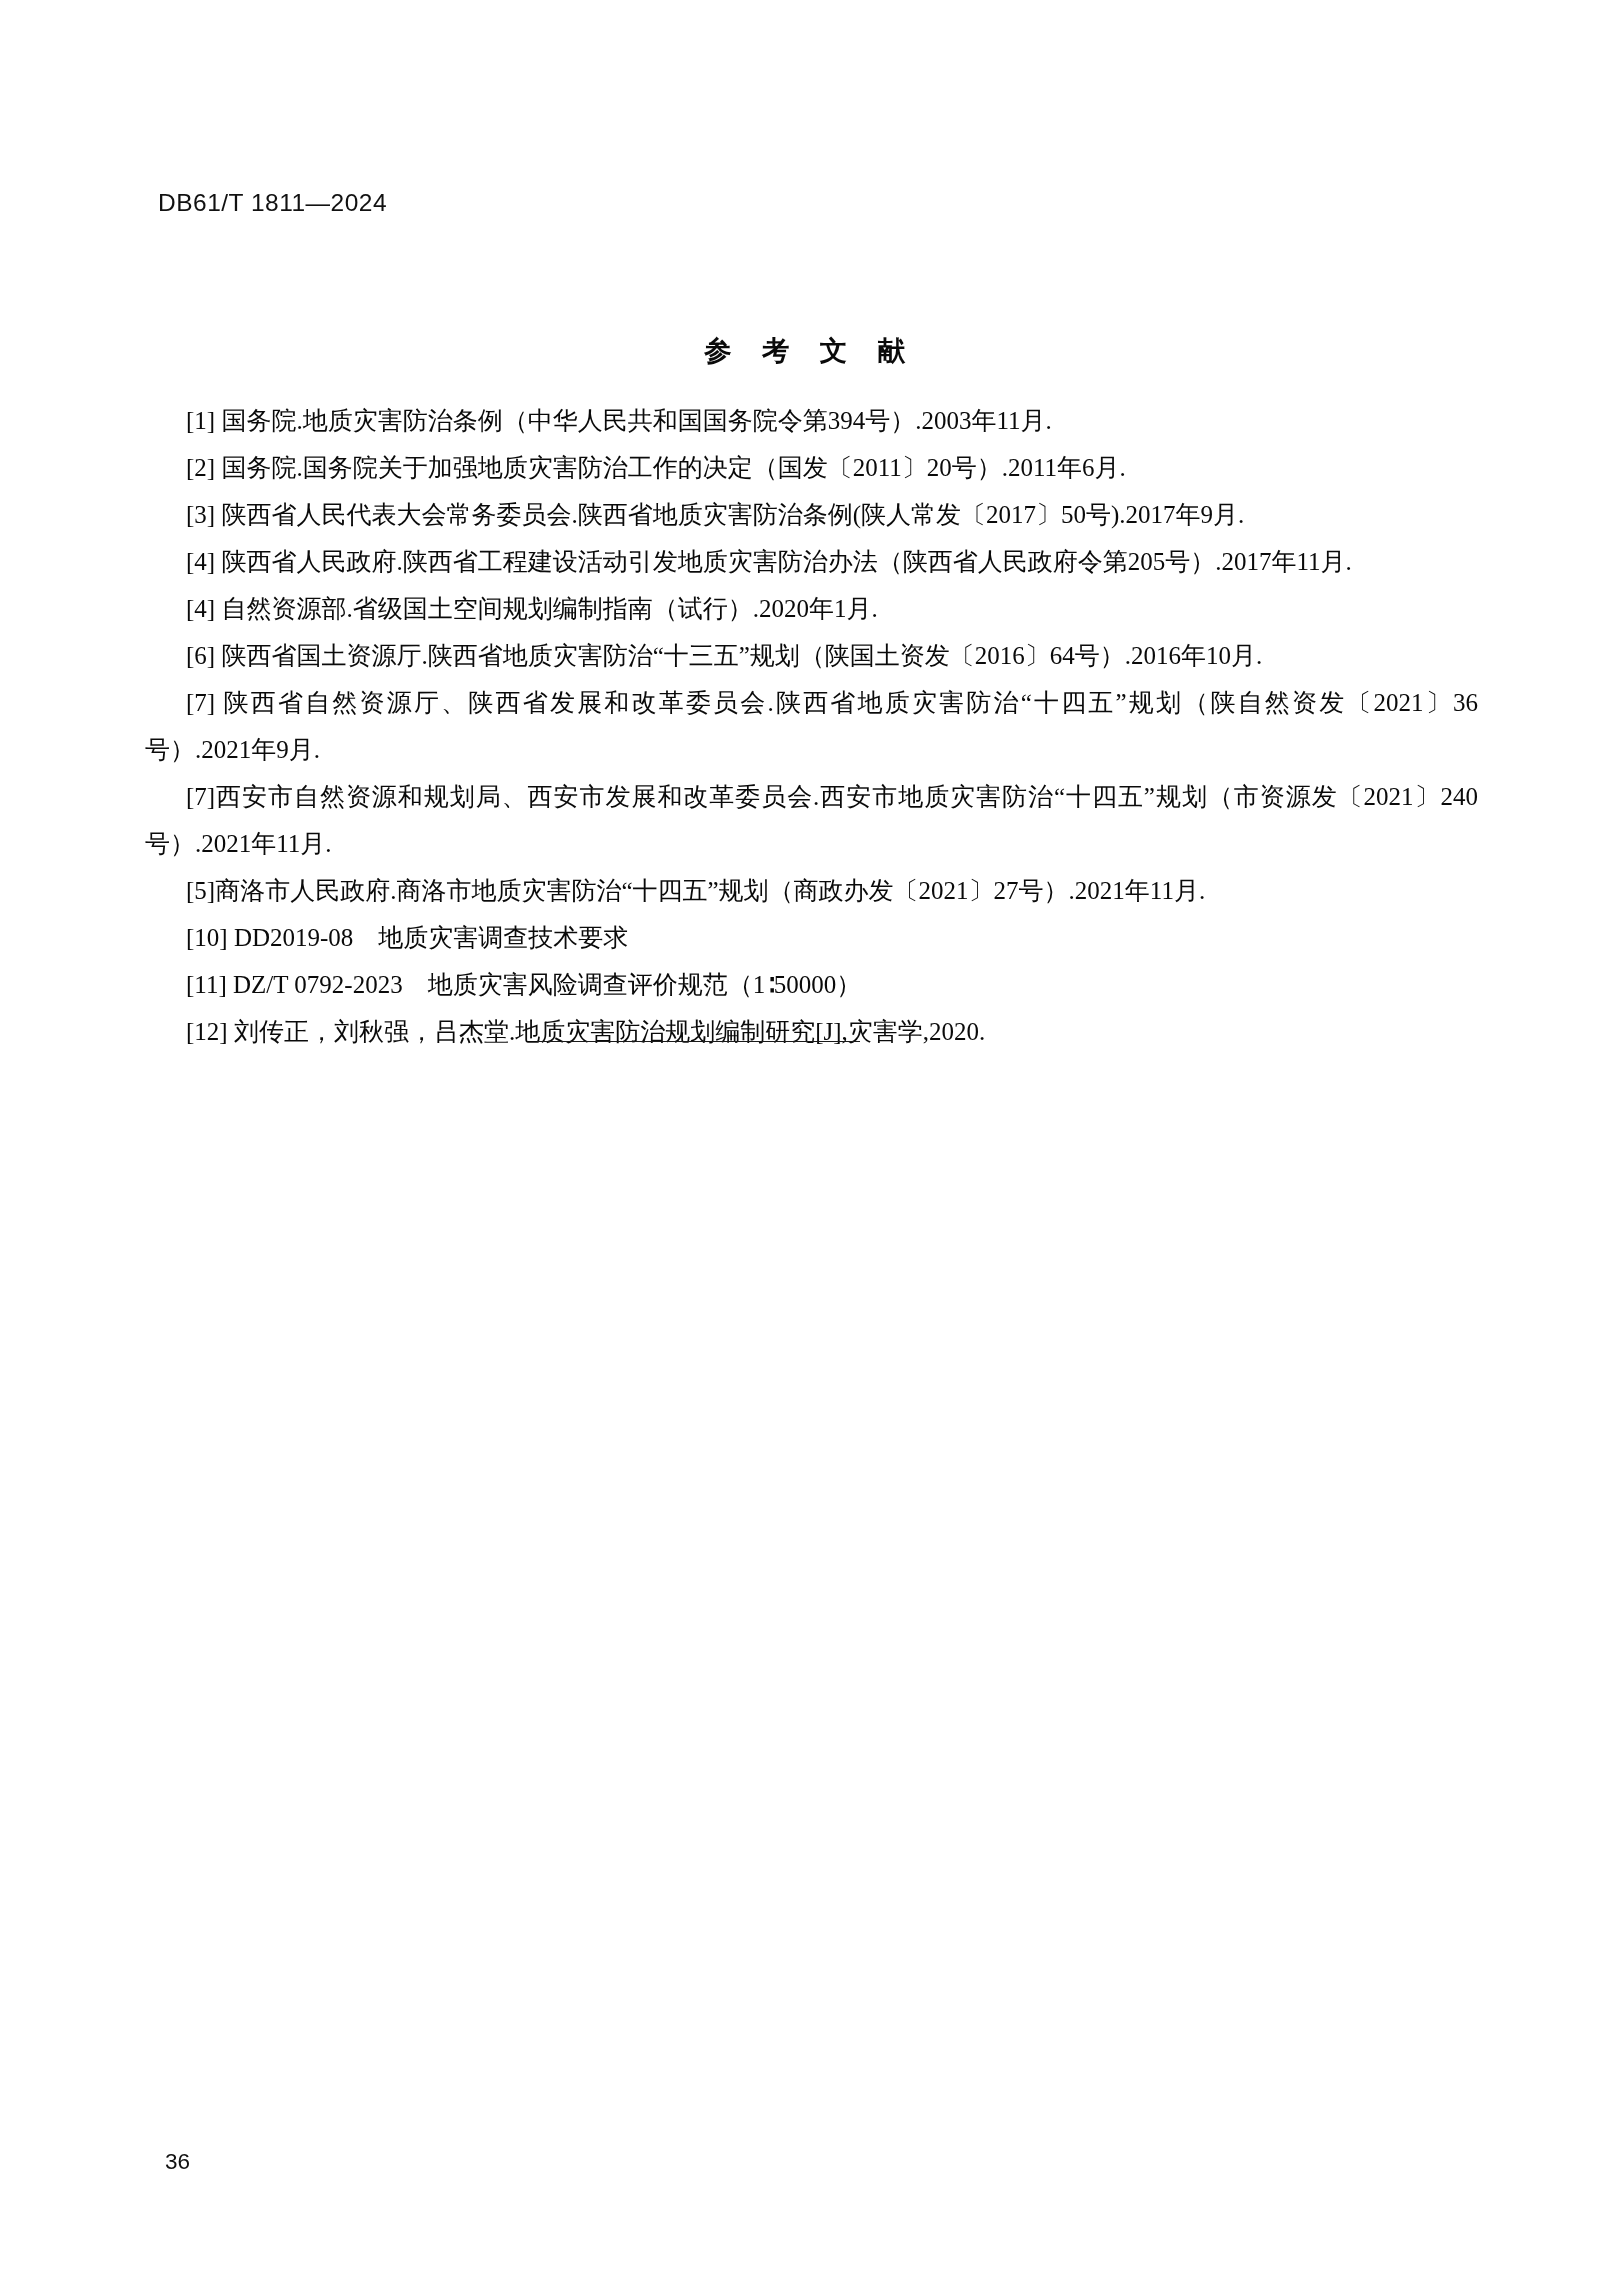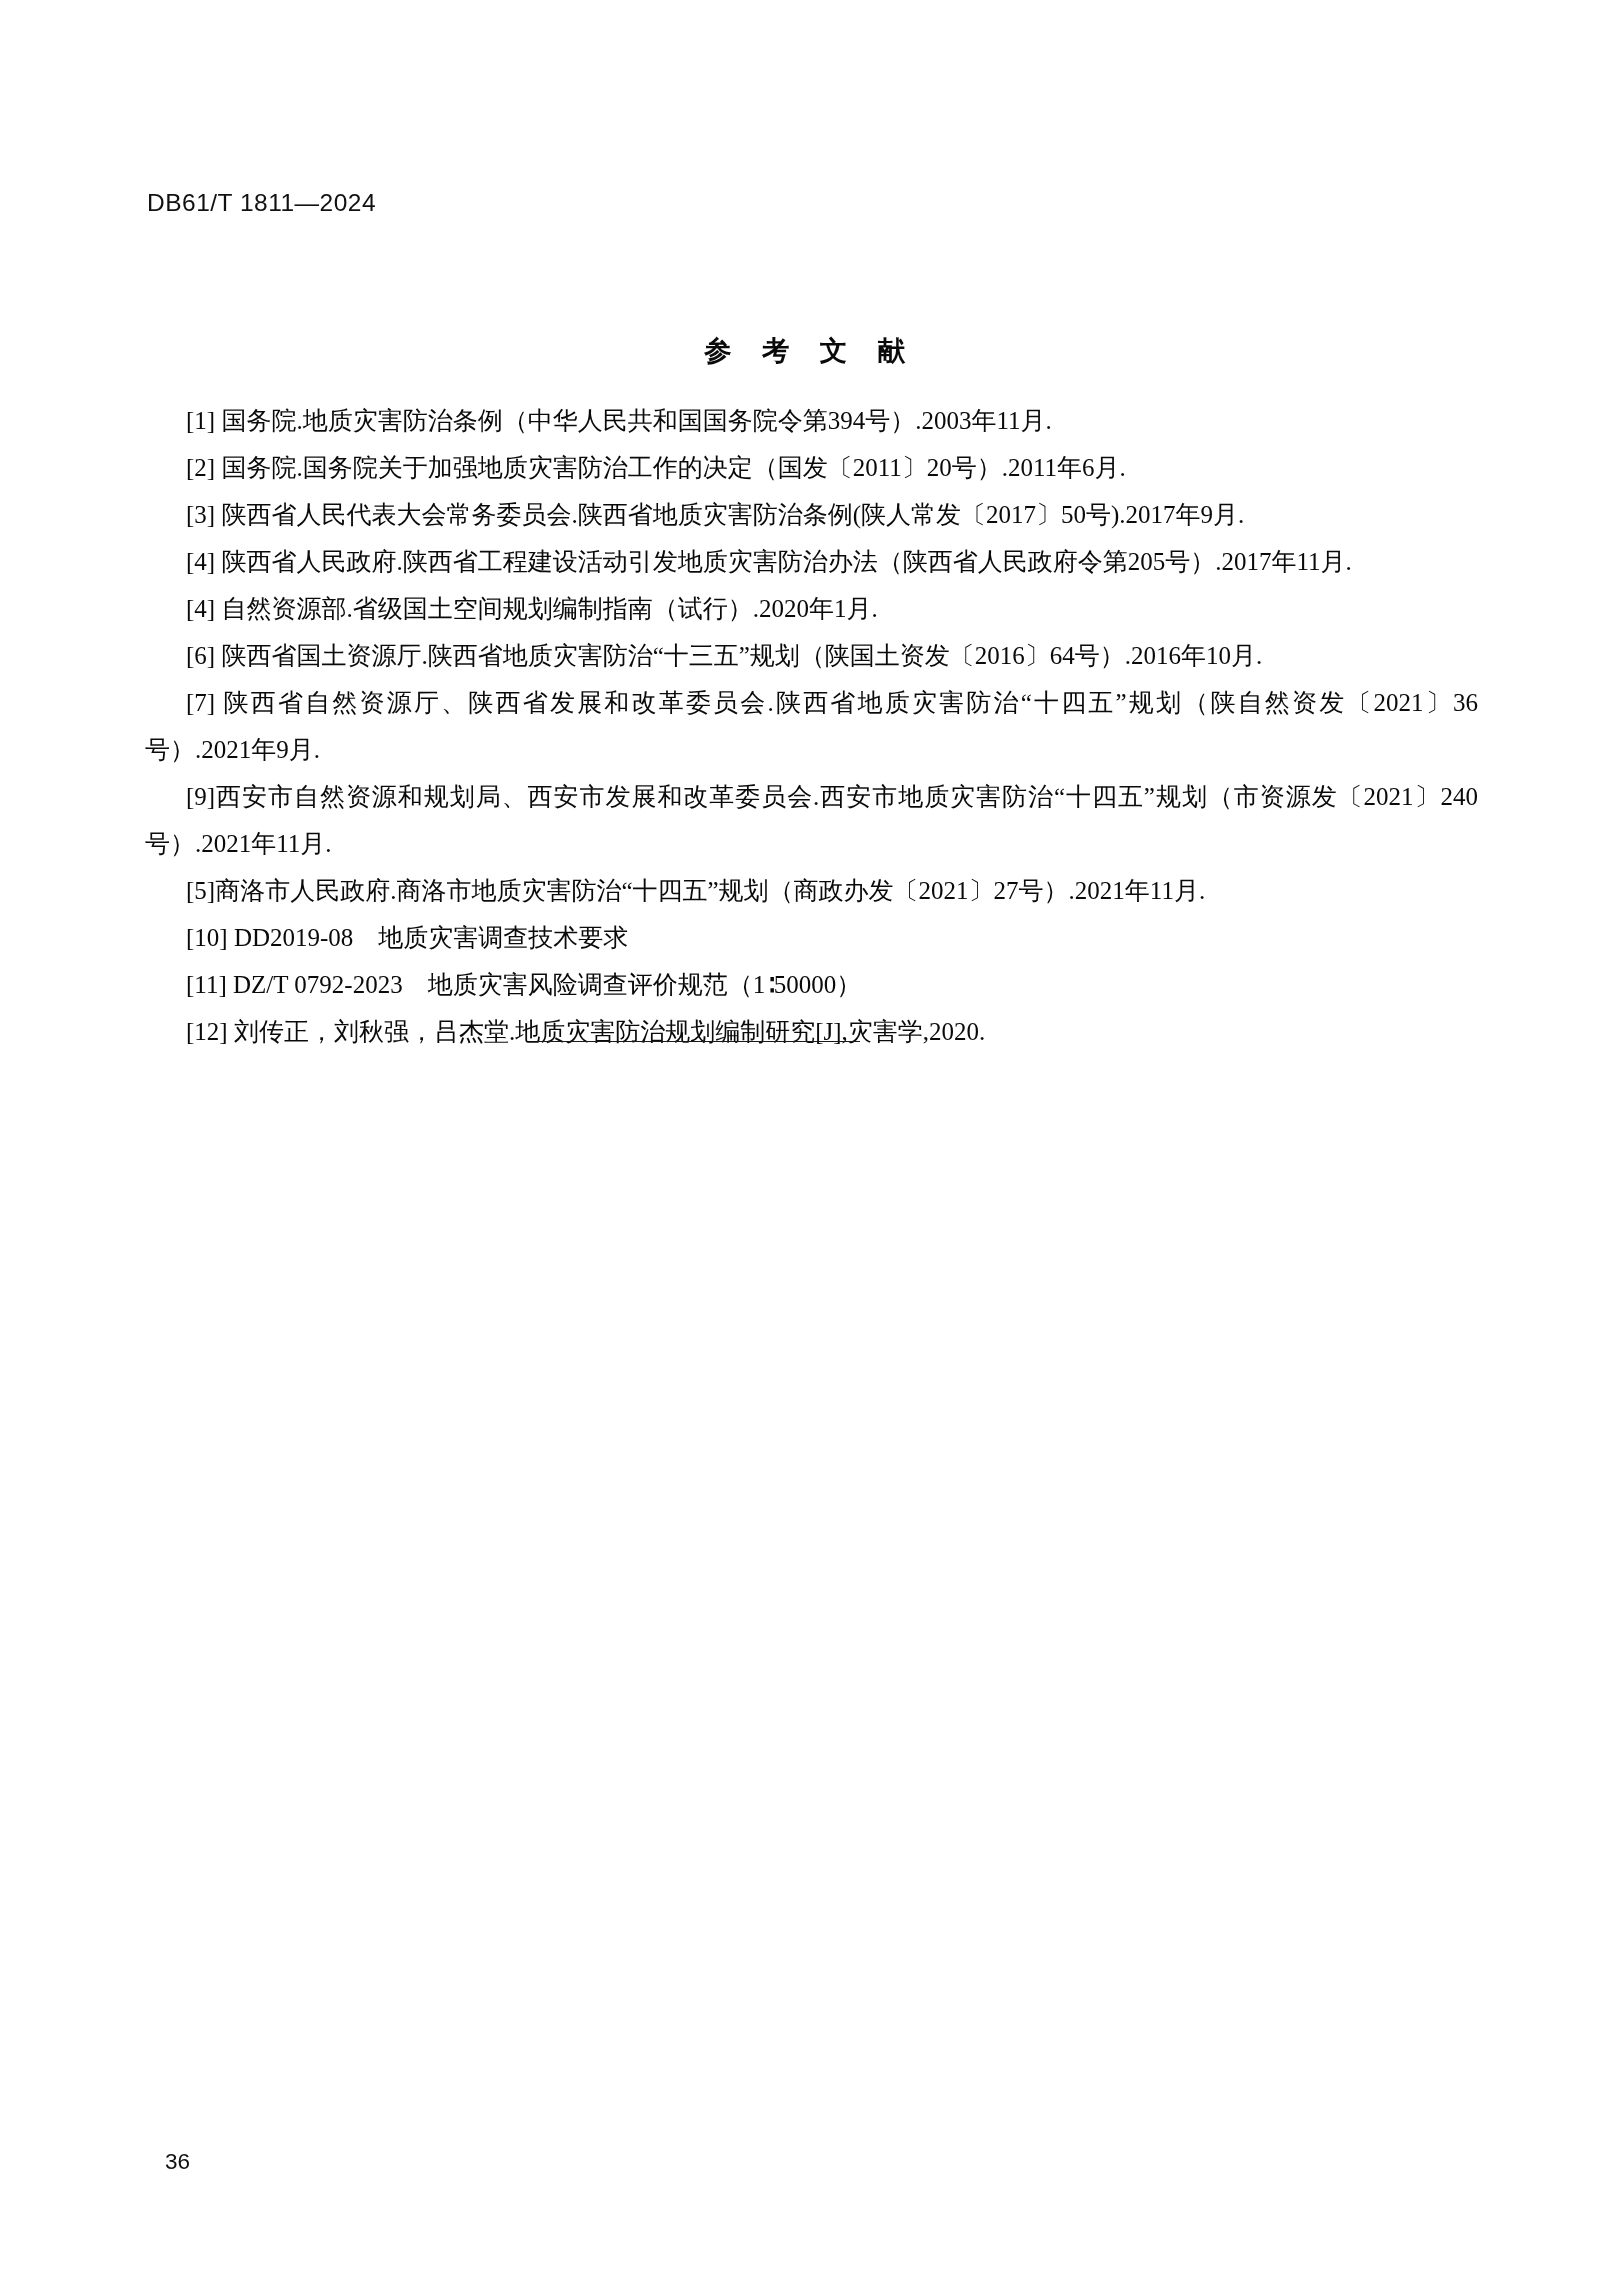--- a/index.html
+++ b/index.html
@@ -13,21 +13,21 @@
     height: 2293px;
     background: #ffffff;
     font-family: "Liberation Serif", "DejaVu Serif", serif;
     color: #0a0a0a;
     box-sizing: border-box;
     overflow: hidden;
   }
   .header-std-no {
     position: absolute;
     top: 189px;
-    left: 147px;
+    left: 158px;
     font-family: "Liberation Sans", sans-serif;
     font-size: 24.5px;
     letter-spacing: 0.5px;
     color: #111111;
     white-space: nowrap;
   }
   .doc-title {
     position: absolute;
     top: 333px;
     left: 0;
@@ -84,21 +84,21 @@
   <div class="doc-title">参 考 文 献</div>
 
   <div class="refs">
     <p class="ref-item ref-indent">[1] 国务院.地质灾害防治条例（中华人民共和国国务院令第394号）.2003年11月.</p>
     <p class="ref-item ref-indent">[2] 国务院.国务院关于加强地质灾害防治工作的决定（国发〔2011〕20号）.2011年6月.</p>
     <p class="ref-item ref-indent">[3] 陕西省人民代表大会常务委员会.陕西省地质灾害防治条例(陕人常发〔2017〕50号).2017年9月.</p>
     <p class="ref-item ref-indent">[4] 陕西省人民政府.陕西省工程建设活动引发地质灾害防治办法（陕西省人民政府令第205号）.2017年11月.</p>
     <p class="ref-item ref-indent">[4] 自然资源部.省级国土空间规划编制指南（试行）.2020年1月.</p>
     <p class="ref-item ref-indent">[6] 陕西省国土资源厅.陕西省地质灾害防治“十三五”规划（陕国土资发〔2016〕64号）.2016年10月.</p>
     <p class="ref-item ref-indent">[7] 陕西省自然资源厅、陕西省发展和改革委员会.陕西省地质灾害防治“十四五”规划（陕自然资发〔2021〕36号）.2021年9月.</p>
-    <p class="ref-item ref-indent">[9]西安市自然资源和规划局、西安市发展和改革委员会.西安市地质灾害防治“十四五”规划（市资源发〔2021〕240号）.2021年11月.</p>
+    <p class="ref-item ref-indent">[7]西安市自然资源和规划局、西安市发展和改革委员会.西安市地质灾害防治“十四五”规划（市资源发〔2021〕240号）.2021年11月.</p>
     <p class="ref-item ref-indent">[5]商洛市人民政府.商洛市地质灾害防治“十四五”规划（商政办发〔2021〕27号）.2021年11月.</p>
     <p class="ref-item ref-noindent">[10] DD2019-08　地质灾害调查技术要求</p>
     <p class="ref-item ref-noindent">[11] DZ/T 0792-2023　地质灾害风险调查评价规范（1∶50000）</p>
     <p class="ref-item ref-indent">[12] 刘传正，刘秋强，吕杰堂.地质灾害防治规划编制研究[J],灾害学,2020.</p>
   </div>
 
   <div class="rule"></div>
 
   <div class="page-number">36</div>
 

